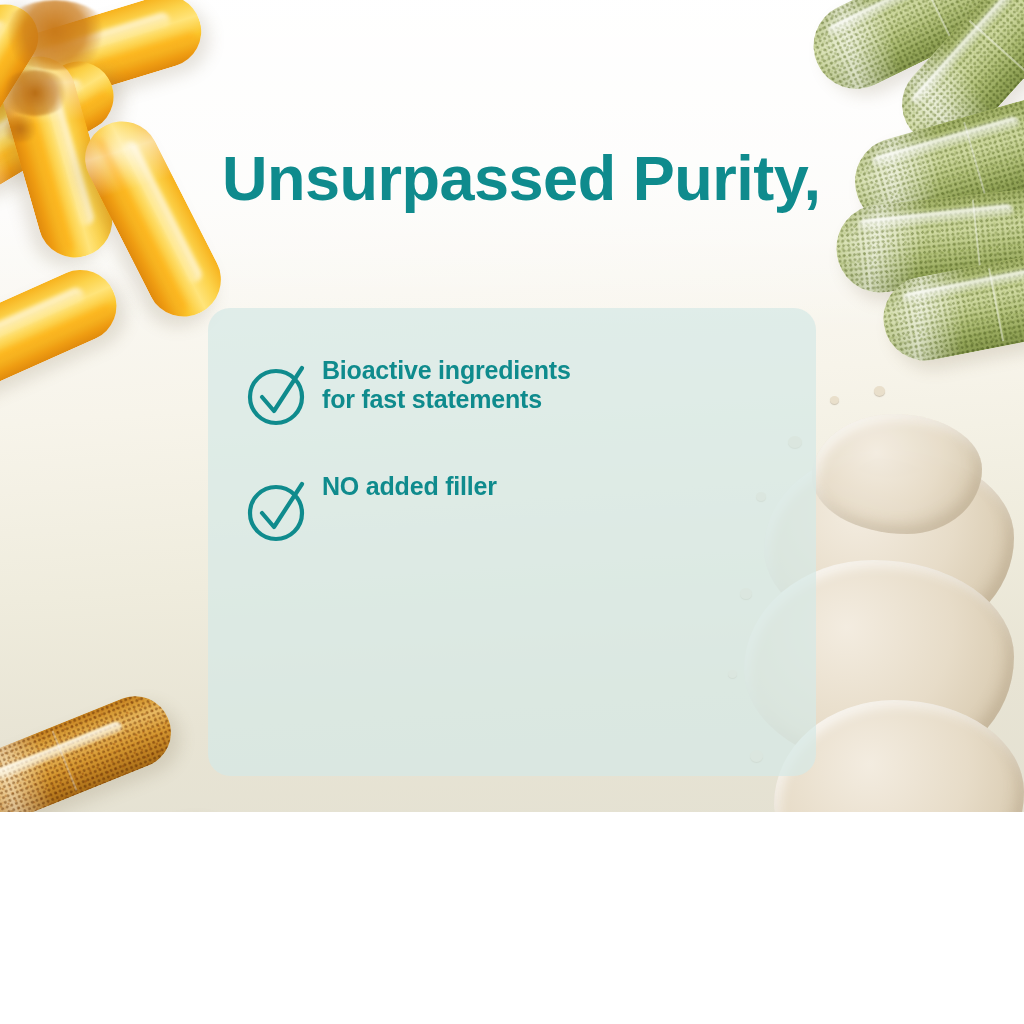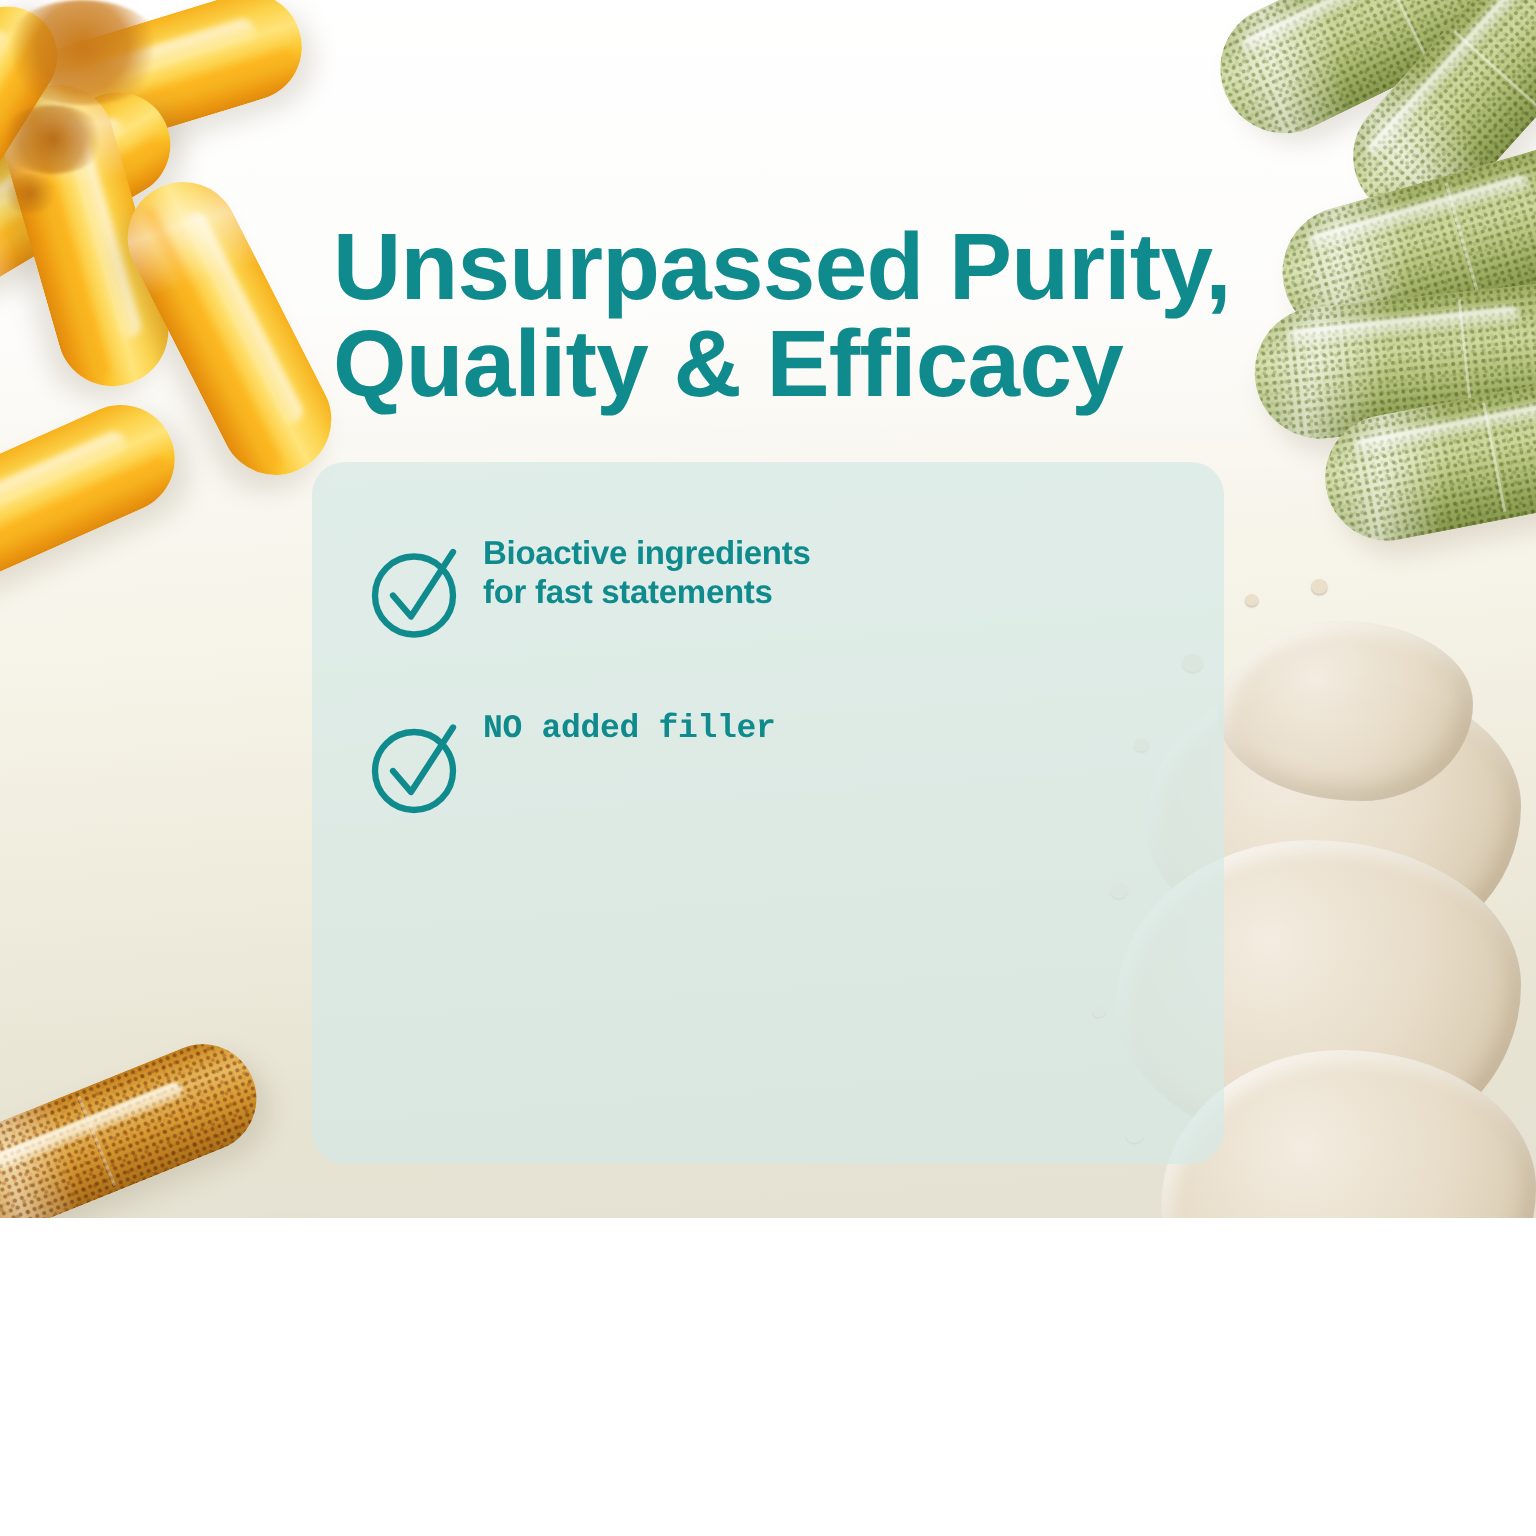--- a/index.html
+++ b/index.html
@@ -199,29 +199,29 @@
     position: absolute;
     left: 0; right: 0; top: 0;
     padding: 46px 30px 0 36px;
     box-sizing: border-box;
   }
   .feature-row {
     display: flex;
     align-items: flex-start;
     margin-bottom: 38px;
   }
-  .feature-row:last-child { margin-bottom: 0; font-family: Liberation Mono, monospace; }
+  .feature-row:last-child { margin-bottom: 0; }
   .check-wrap {
     flex: 0 0 auto;
     width: 78px;
     padding-top: 4px;
   }
   .feature-text {
     color: #0f8b8d;
-    font-size: 22px;
+    font-size: 25px;
     font-weight: 700;
     line-height: 1.17;
     letter-spacing: -0.2px;
     padding-top: 2px;
   }
 
   
   #disclaimer {
     position: absolute;
     left: 202px;
@@ -308,21 +308,20 @@
       <span class="capseam" style="left:52%; background:rgba(255,255,255,.3);"></span>
     </div>
     <div class="pill ambercap" style="left:-16px; top:950px; width:212px; height:72px; transform:rotate(-10deg);">
       <span class="amberhi" style="left:16%; right:20%; top:24%; height:16%;"></span>
       <span class="capseam" style="left:50%; background:rgba(255,255,255,.3);"></span>
     </div>
   </div>
 
   <h1 id="headline">
     <span>Unsurpassed Purity,</span>
-    <span class="l2">Quality &amp; Efficacy</span>
   </h1>
 
   <div id="feature-card">
     <div class="feature-list">
 
       <div class="feature-row">
         <div class="check-wrap">
           <svg width="70" height="70" viewBox="0 0 70 70" fill="none" stroke="#0f8b8d" stroke-width="4.2" stroke-linecap="round" stroke-linejoin="round">
             <circle cx="32" cy="39" r="26"></circle>
             <path d="M18 39 L30 53 L58 10"></path>

